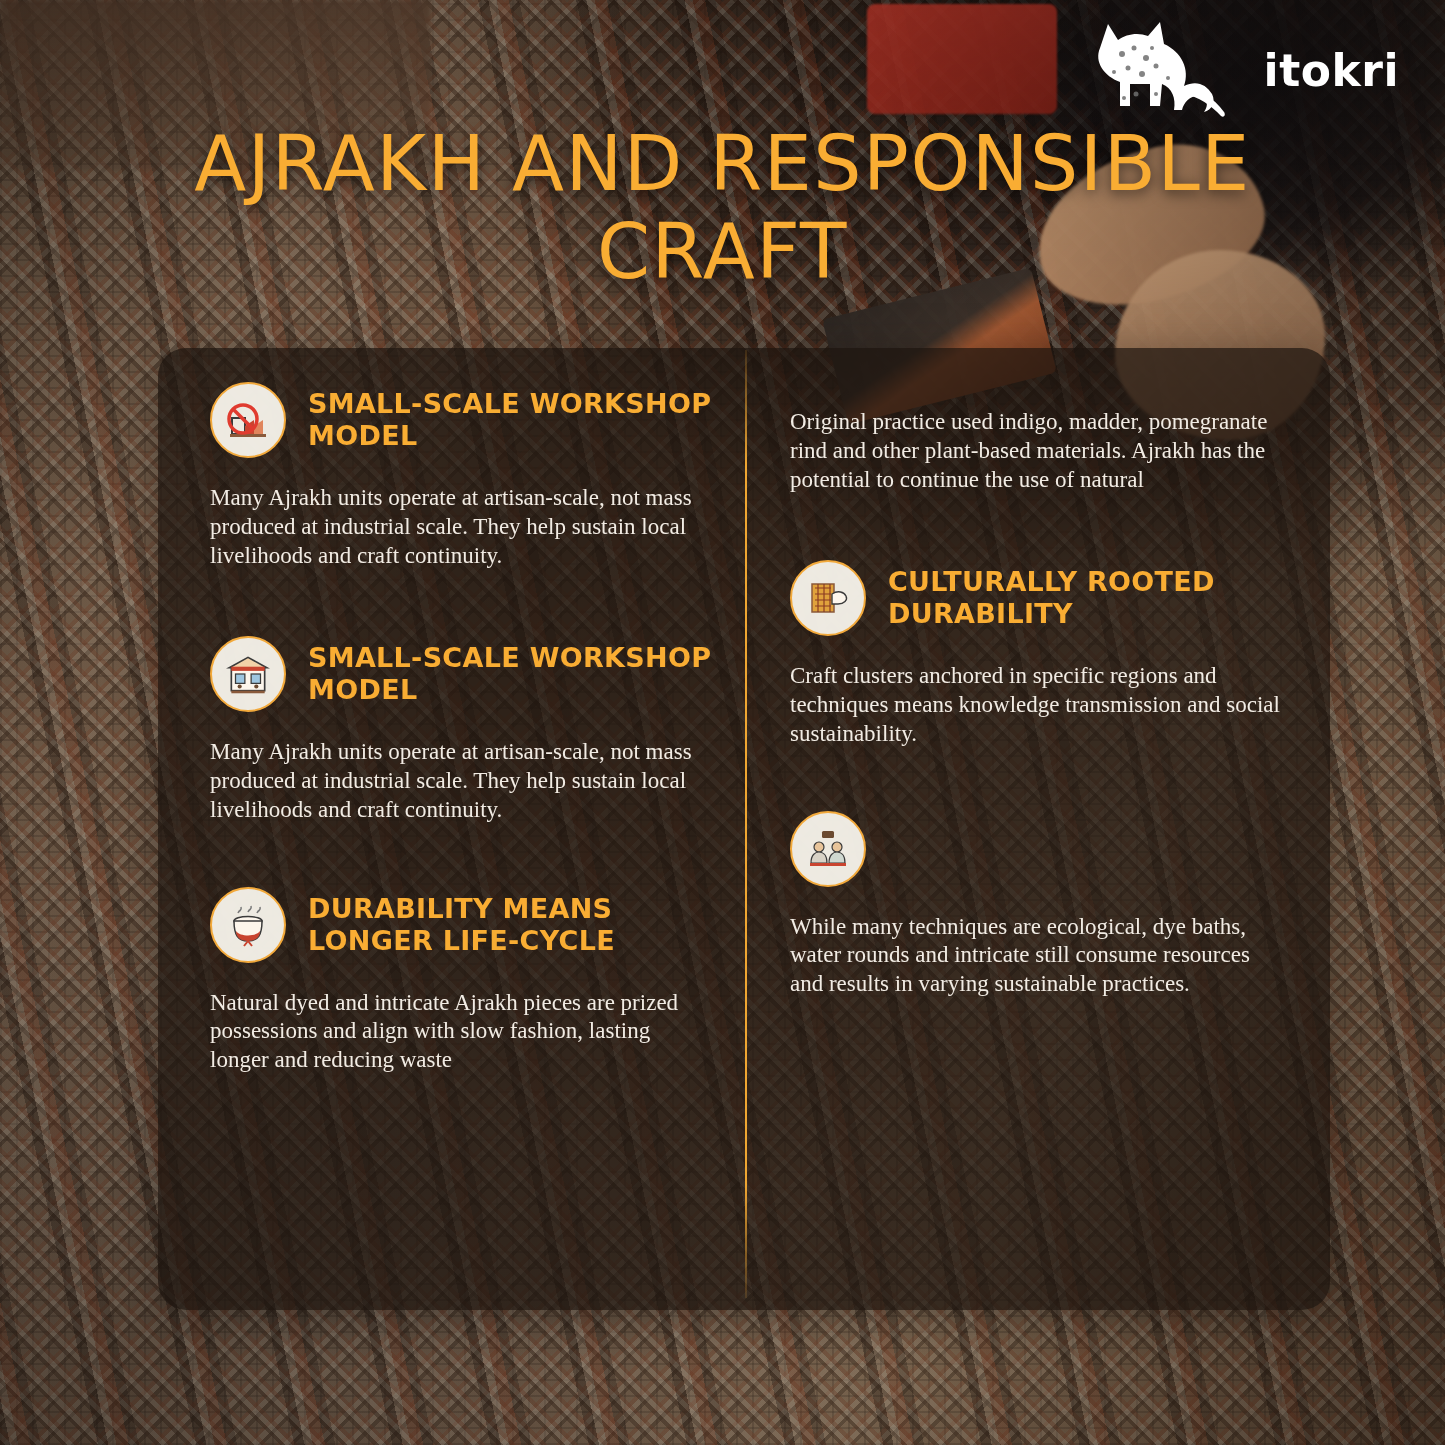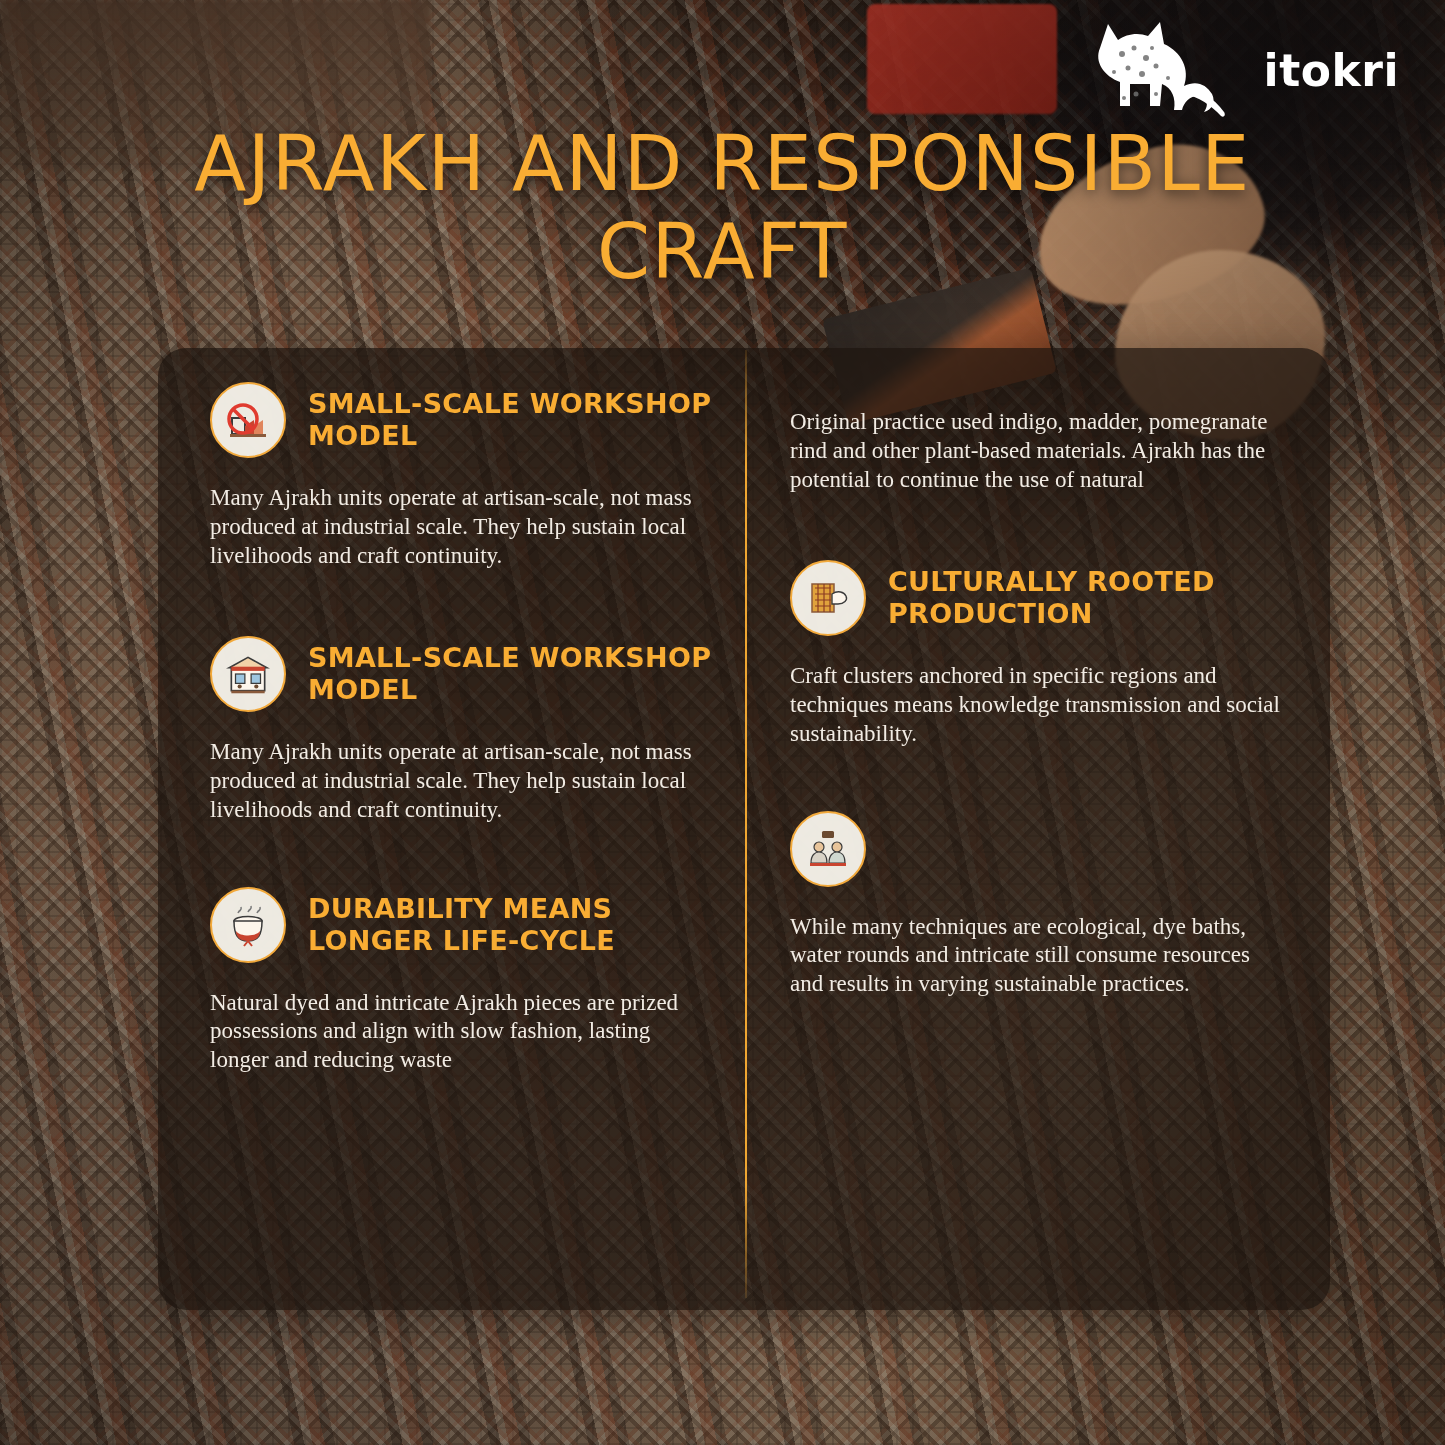--- a/index.html
+++ b/index.html
@@ -343,21 +343,21 @@
           <div class="icon-circle">
             <svg viewBox="0 0 48 48" width="48" height="48" aria-hidden="true">
               <rect x="8" y="10" width="22" height="28" fill="#e0a23c" stroke="#8a5a3b" stroke-width="1.5"></rect>
               <g stroke="#8a3b22" stroke-width="1.2" fill="none">
                 <path d="M11 14 H27 M11 20 H27 M11 26 H27 M11 32 H27"></path>
                 <path d="M14 10 V38 M20 10 V38 M26 10 V38"></path>
               </g>
               <path d="M28 20 C34 16 40 18 42 22 C44 26 40 30 34 30 L28 30 Z" fill="#fdf6ec" stroke="#3b3b3b" stroke-width="1.4"></path>
             </svg>
           </div>
-          <div class="item-title">CULTURALLY ROOTED PRODUCTION</div>
+          <div class="item-title">CULTURALLY ROOTED DURABILITY</div>
         </div>
         <div class="item-body">Craft clusters anchored in specific regions and techniques means knowledge transmission and social sustainability.</div>
       </div>
 
       <div class="gap-b"></div>
 
       <div class="item">
         <div class="item-head">
           <div class="icon-circle">
             <svg viewBox="0 0 48 48" width="48" height="48" aria-hidden="true">

